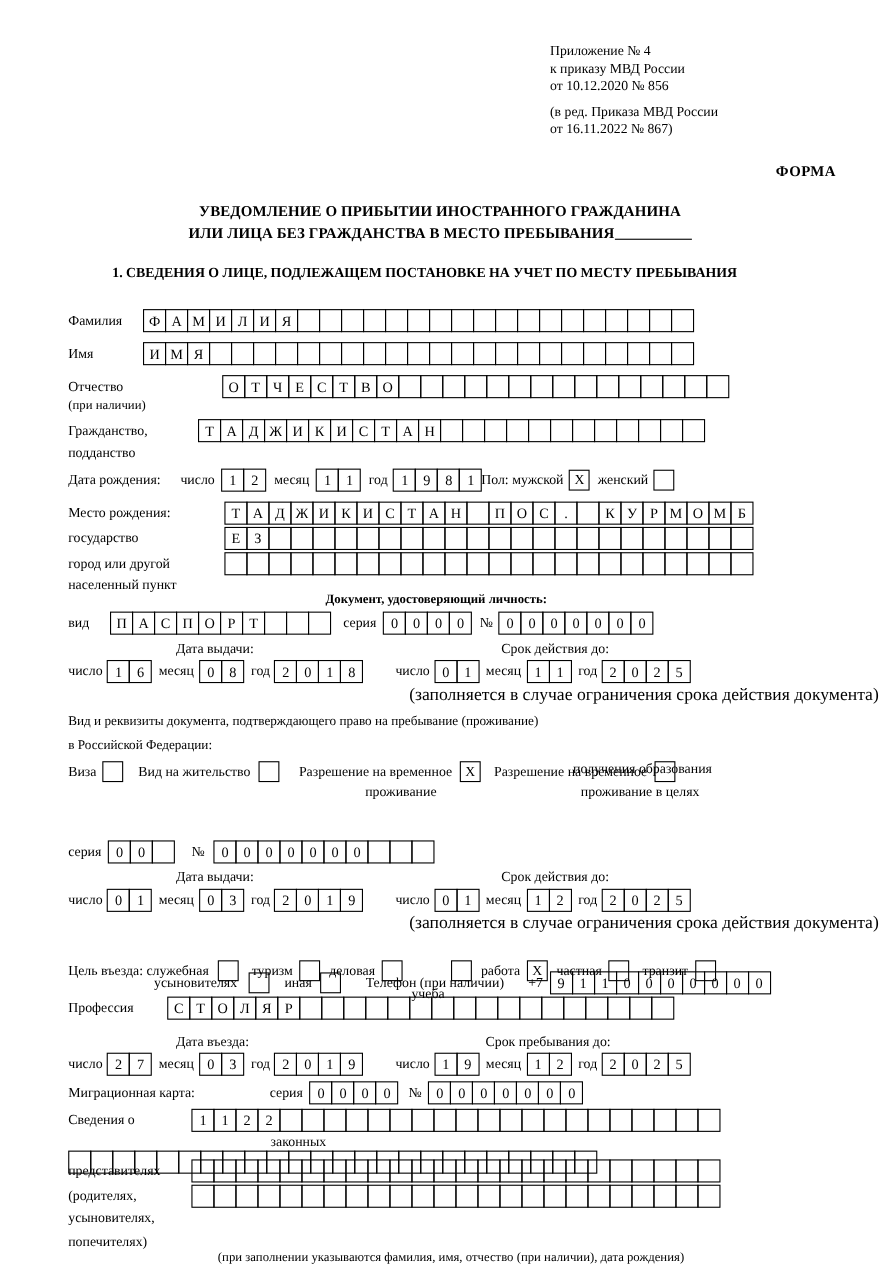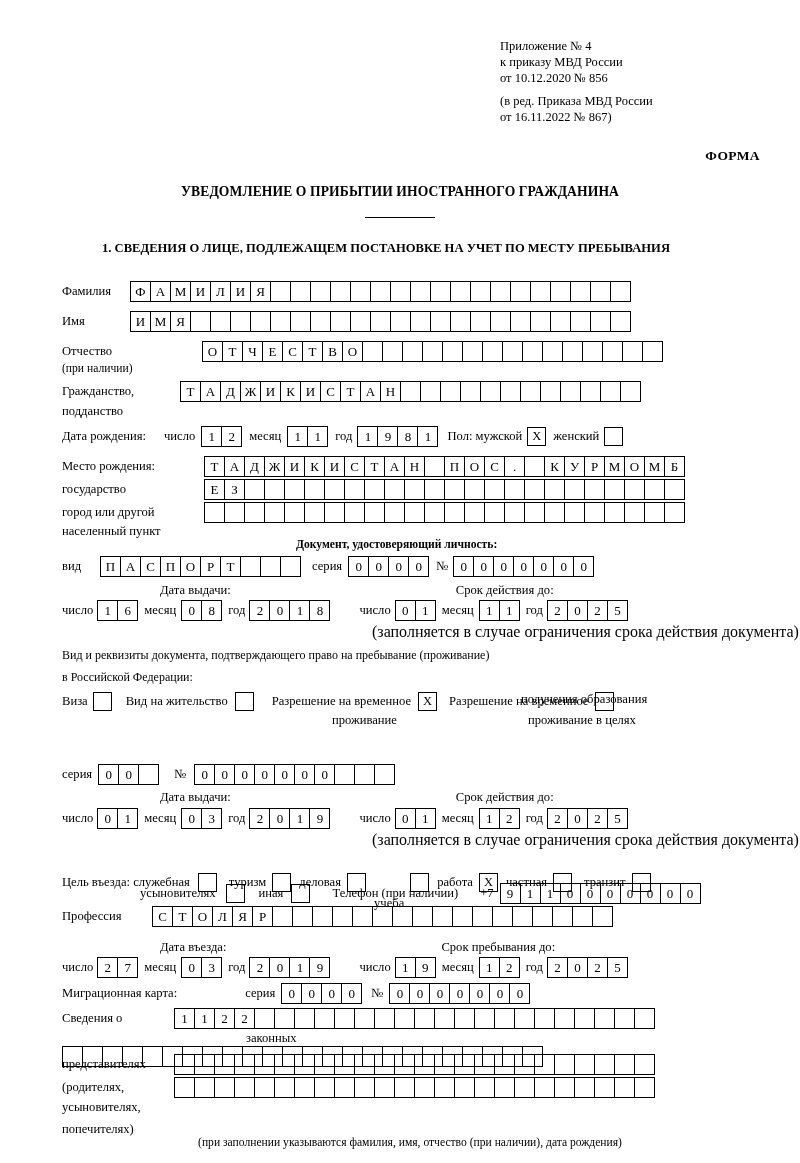--- a/index.html
+++ b/index.html
@@ -74,21 +74,21 @@
     <div>от 10.12.2020 № 856</div>
     <div class="gap"></div>
     <div>(в ред. Приказа МВД России</div>
     <div>от 16.11.2022 № 867)</div>
   </div>
 
   <div class="forma">ФОРМА</div>
 
   <div class="title">
     <div>УВЕДОМЛЕНИЕ О ПРИБЫТИИ ИНОСТРАННОГО ГРАЖДАНИНА</div>
-    <div><span class="ul"></span></div>
+    <div><span>ИЛИ ЛИЦА БЕЗ ГРАЖДАНСТВА В МЕСТО ПРЕБЫВАНИЯ</span><span class="ul"></span></div>
   </div>
 
   <div class="sect1">1. СВЕДЕНИЯ О ЛИЦЕ, ПОДЛЕЖАЩЕМ ПОСТАНОВКЕ НА УЧЕТ ПО МЕСТУ ПРЕБЫВАНИЯ</div>
 
   <div class="row" style="top:281px;left:62px;">
     <span class="lbl" style="width:68px;">Фамилия</span>
     <span class="cells" id="surname-cells">
         <span class="cell">Ф</span>
         <span class="cell">А</span>
         <span class="cell">М</span>
@@ -224,21 +224,21 @@
         <span class="cell">1</span>
         <span class="cell">1</span>
       </span>
     <span class="lbl" style="margin-left:8px;">год</span>
     <span class="cells" id="birth-year" style="margin-left:5px;">
         <span class="cell">1</span>
         <span class="cell">9</span>
         <span class="cell">8</span>
         <span class="cell">1</span>
       </span>
-    <span class="lbl" style="margin-left:10px;">Пол: мужской</span>
+    <span class="lbl" style="">Пол: мужской</span>
     <span class="box" style="margin-left:5px;">X</span>
     <span class="lbl" style="margin-left:7px;">женский</span>
     <span class="box" style="margin-left:5px;"></span>
   </div>
 
   <div class="row" style="top:456px;left:62px;">
     <span class="lbl" style="width:142px;">Место рождения:</span>
     <span class="cells" id="birthplace-1">
         <span class="cell">Т</span>
         <span class="cell">А</span>

